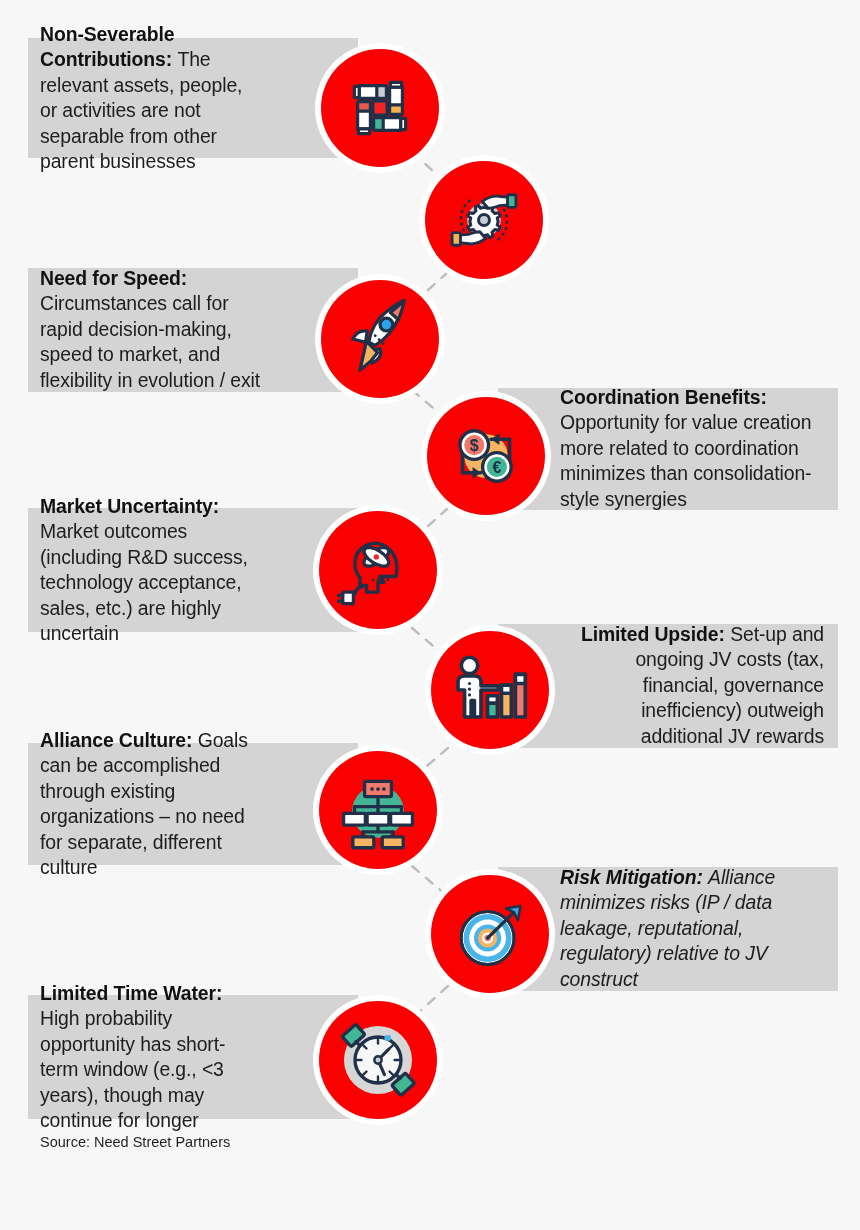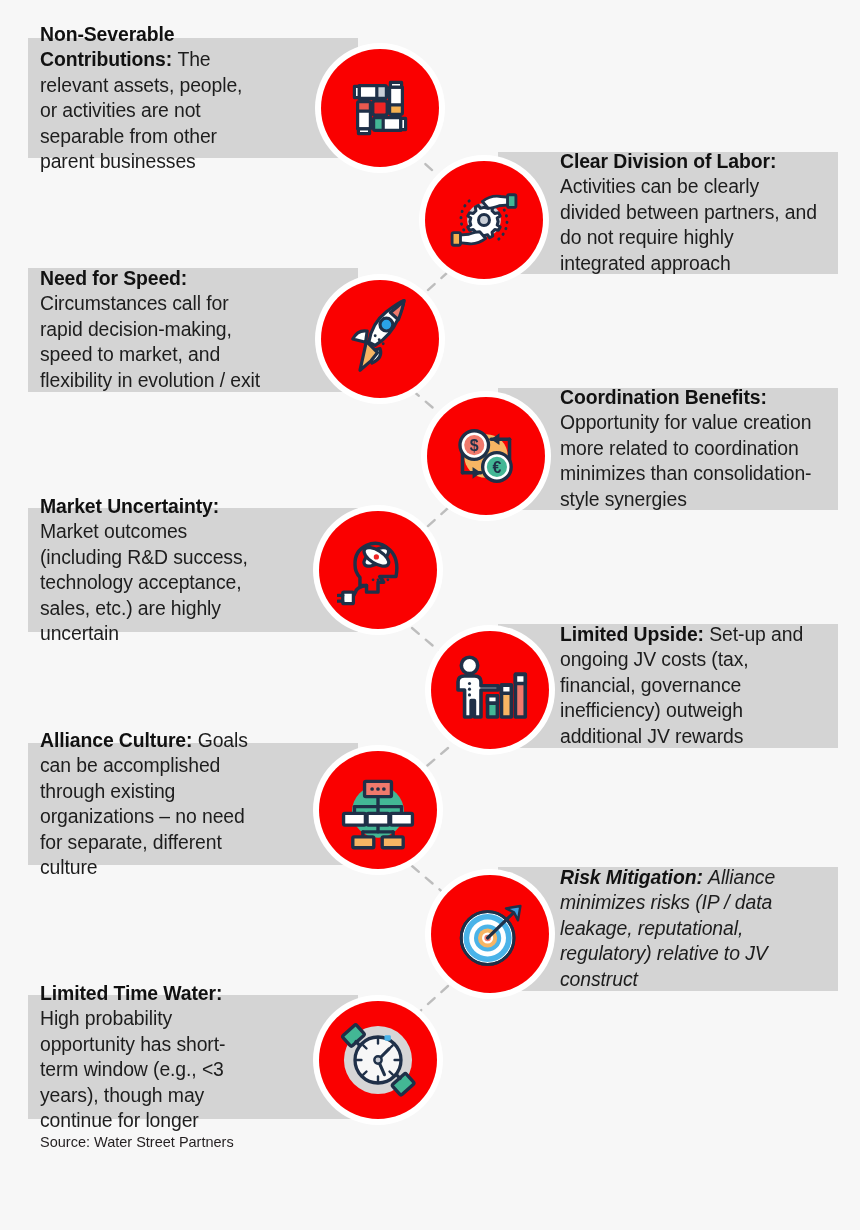--- a/index.html
+++ b/index.html
@@ -132,26 +132,20 @@
           <rect x="42" y="62" width="12" height="16" rx="2" fill="#43b795"></rect>
 
           <path d="M22 76 v-22 a6 6 0 0 1 6 -6 h10 v28 z" fill="#ffffff"></path>
           <path d="M23 82 v-6 h14 v6 z" fill="#ffffff"></path>
           <rect x="22" y="42" width="16" height="12" rx="2" fill="#e8594f"></rect>
         </g>
       </svg>
     </div>
   </div>
 
-  <div class="band right" style="top:152px; height:122px; width:340px;">
-    <div class="band-text">
-      <span class="band-title">Clear Division of Labor: </span>
-      <span>Activities can be clearly divided between partners, and do not require highly integrated approach</span>
-    </div>
-  </div>
   <div class="node" style="left:419px; top:155px;">
     <div class="disc">
       <svg width="84" height="84" viewBox="0 0 100 100">
 
         <g fill="none" stroke="#1f3048" stroke-width="3.4" stroke-linecap="round" stroke-dasharray="0.5 7">
           <path d="M26 62 A28 28 0 0 1 34 26"></path>
           <path d="M74 38 A28 28 0 0 1 66 74"></path>
         </g>
 
         <circle cx="50" cy="50" r="20" fill="#c9ced6"></circle>
@@ -274,21 +268,21 @@
 
         <g stroke="#1f3048" stroke-width="4" fill="#ffffff">
           <ellipse cx="48" cy="34" rx="17" ry="8" transform="rotate(-32 48 34)"></ellipse>
           <ellipse cx="48" cy="34" rx="17" ry="8" transform="rotate(32 48 34)"></ellipse>
         </g>
         <circle cx="48" cy="34" r="3.2" fill="#ef2424"></circle>
       </svg>
     </div>
   </div>
 
-  <div class="band right" style="top:624px; height:124px; width:340px;">
+  <div class="band right" style="top:624px; height:124px; width:340px;text-align:right;">
     <div class="band-text">
       <span class="band-title">Limited Upside: </span>
       <span>Set-up and ongoing JV costs (tax, financial, governance inefficiency) outweigh additional JV rewards</span>
     </div>
   </div>
   <div class="node" style="left:425px; top:625px;">
     <div class="disc">
       <svg width="82" height="82" viewBox="0 0 100 100">
         <g stroke="#1f3048" stroke-width="4.4" stroke-linejoin="round" stroke-linecap="round">
 
@@ -407,15 +401,15 @@
         <g stroke="#1f3048" stroke-width="3.4" stroke-linecap="round">
           <path d="M50 50 L62 38"></path>
           <path d="M50 50 L57 66"></path>
         </g>
         <circle cx="50" cy="50" r="4" fill="#c9ced6" stroke="#1f3048" stroke-width="2.6"></circle>
         <rect x="57" y="23" width="7" height="6" rx="1.5" fill="#4ab3e8"></rect>
       </svg>
     </div>
   </div>
 
-  <div class="source">Source: Water Street Partners</div>
+  <div class="source">Source: Need Street Partners</div>
 
 </div>
 
 </body></html>

